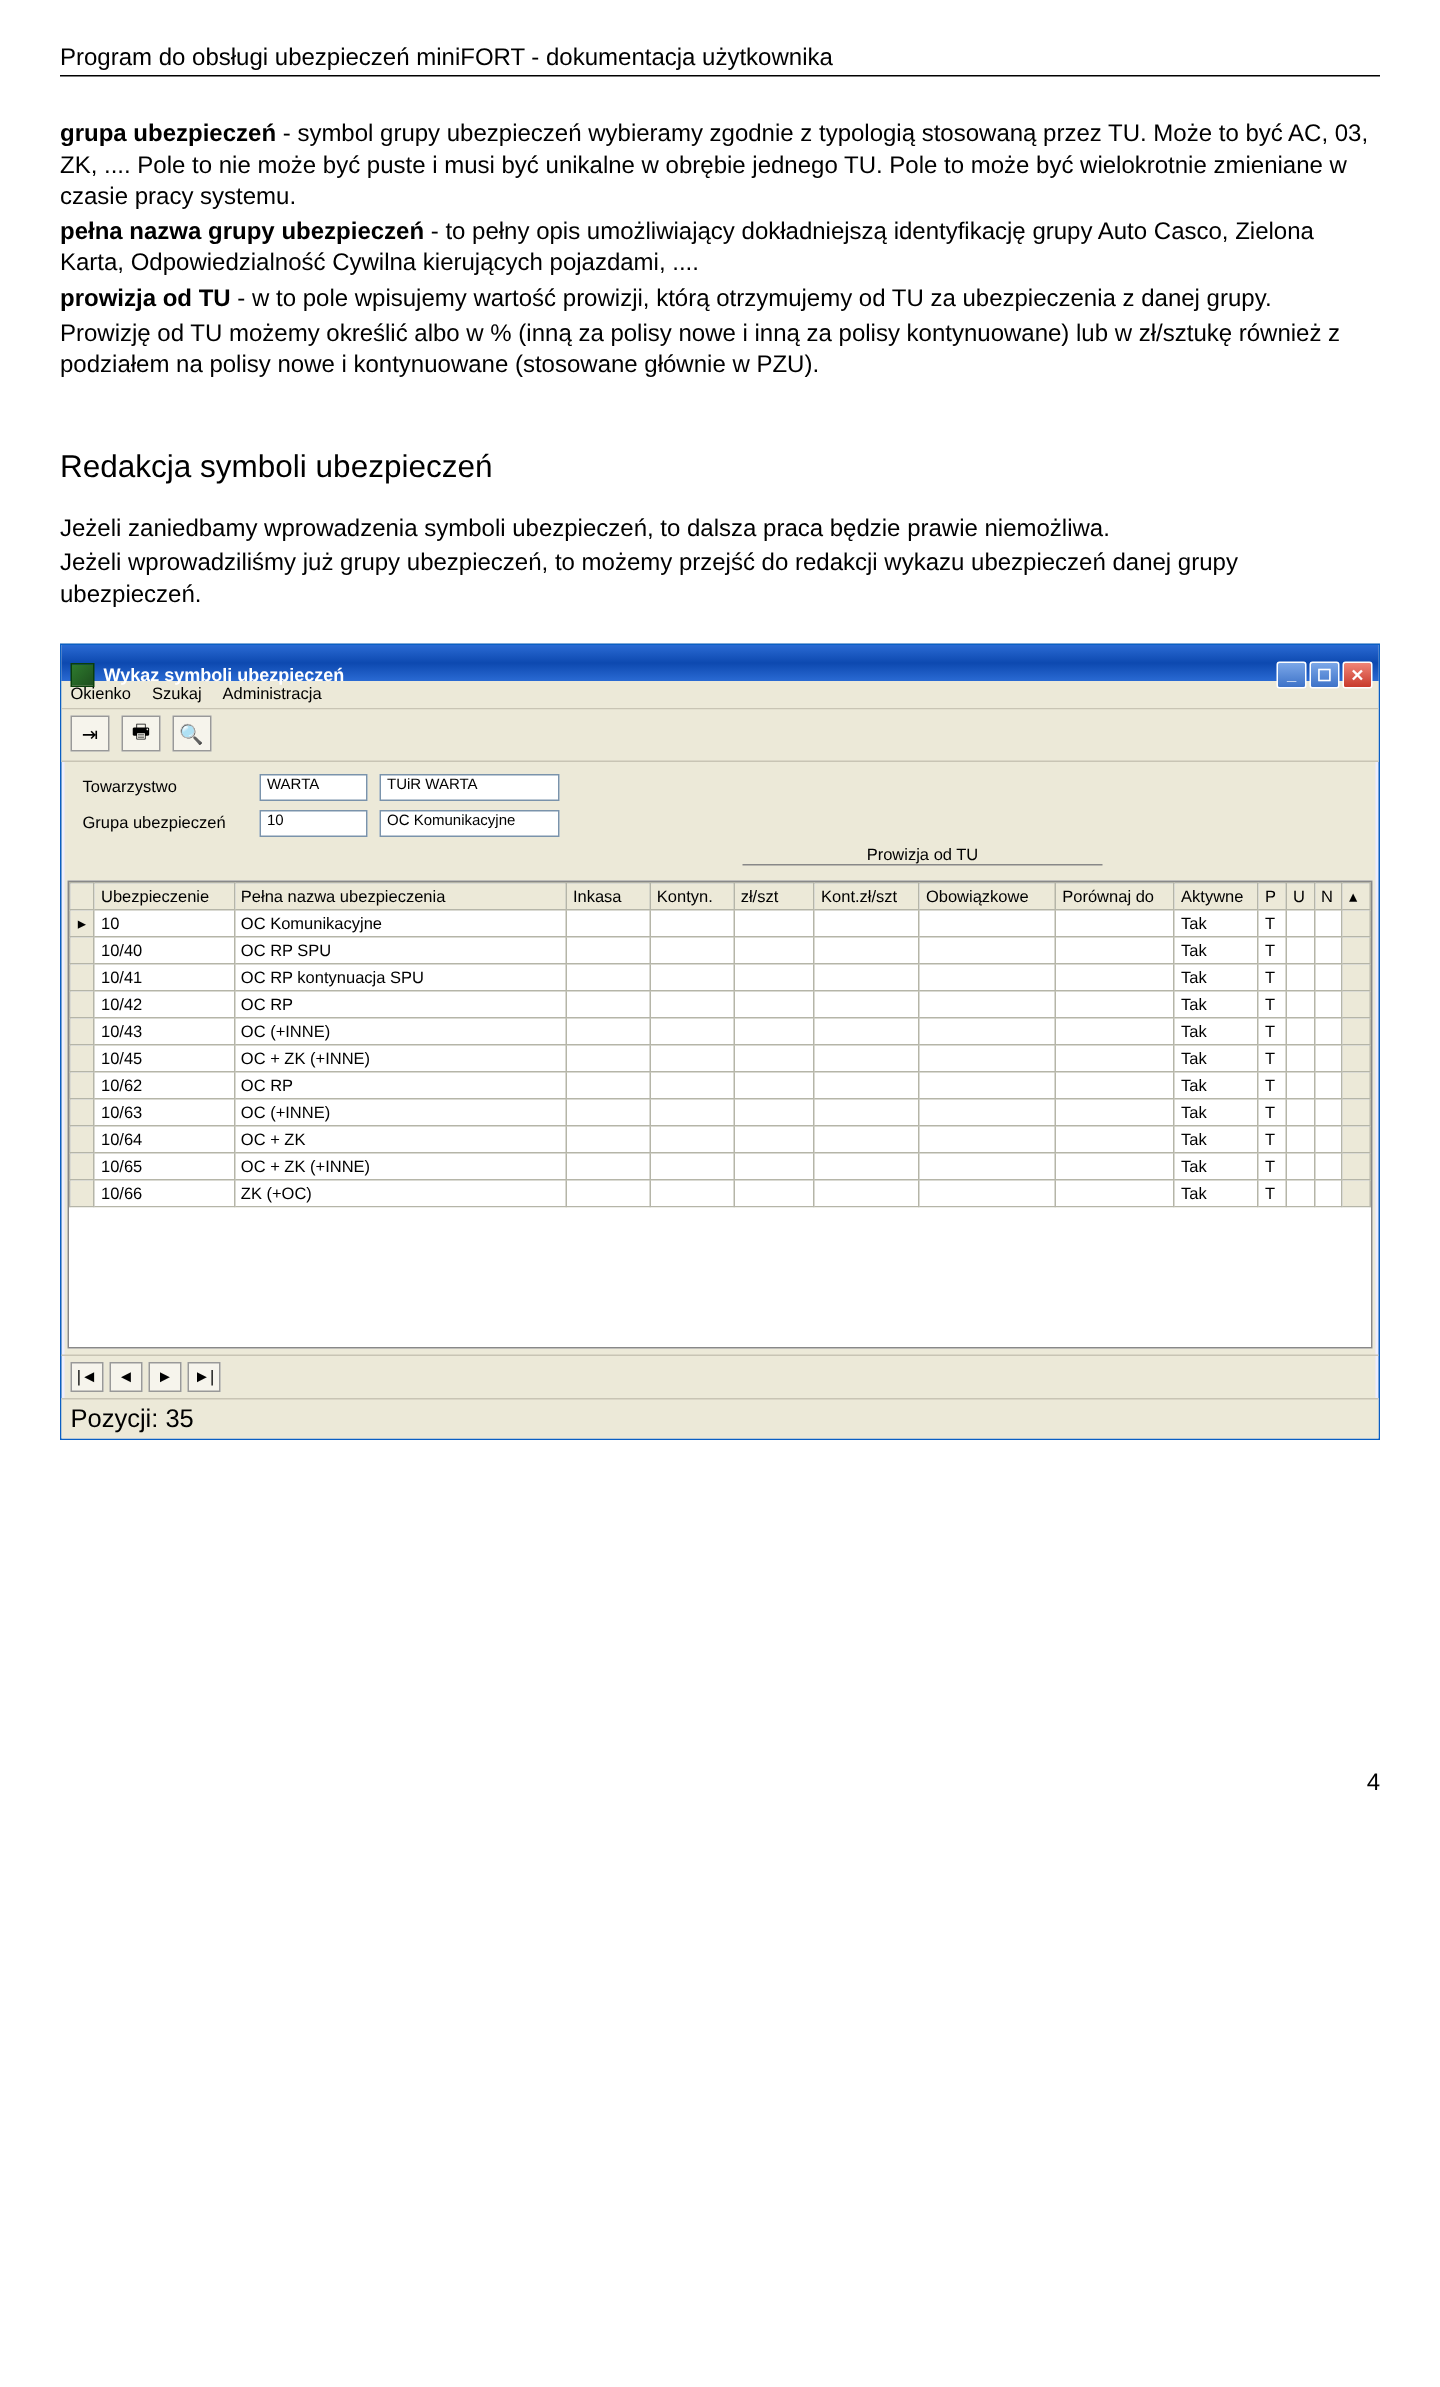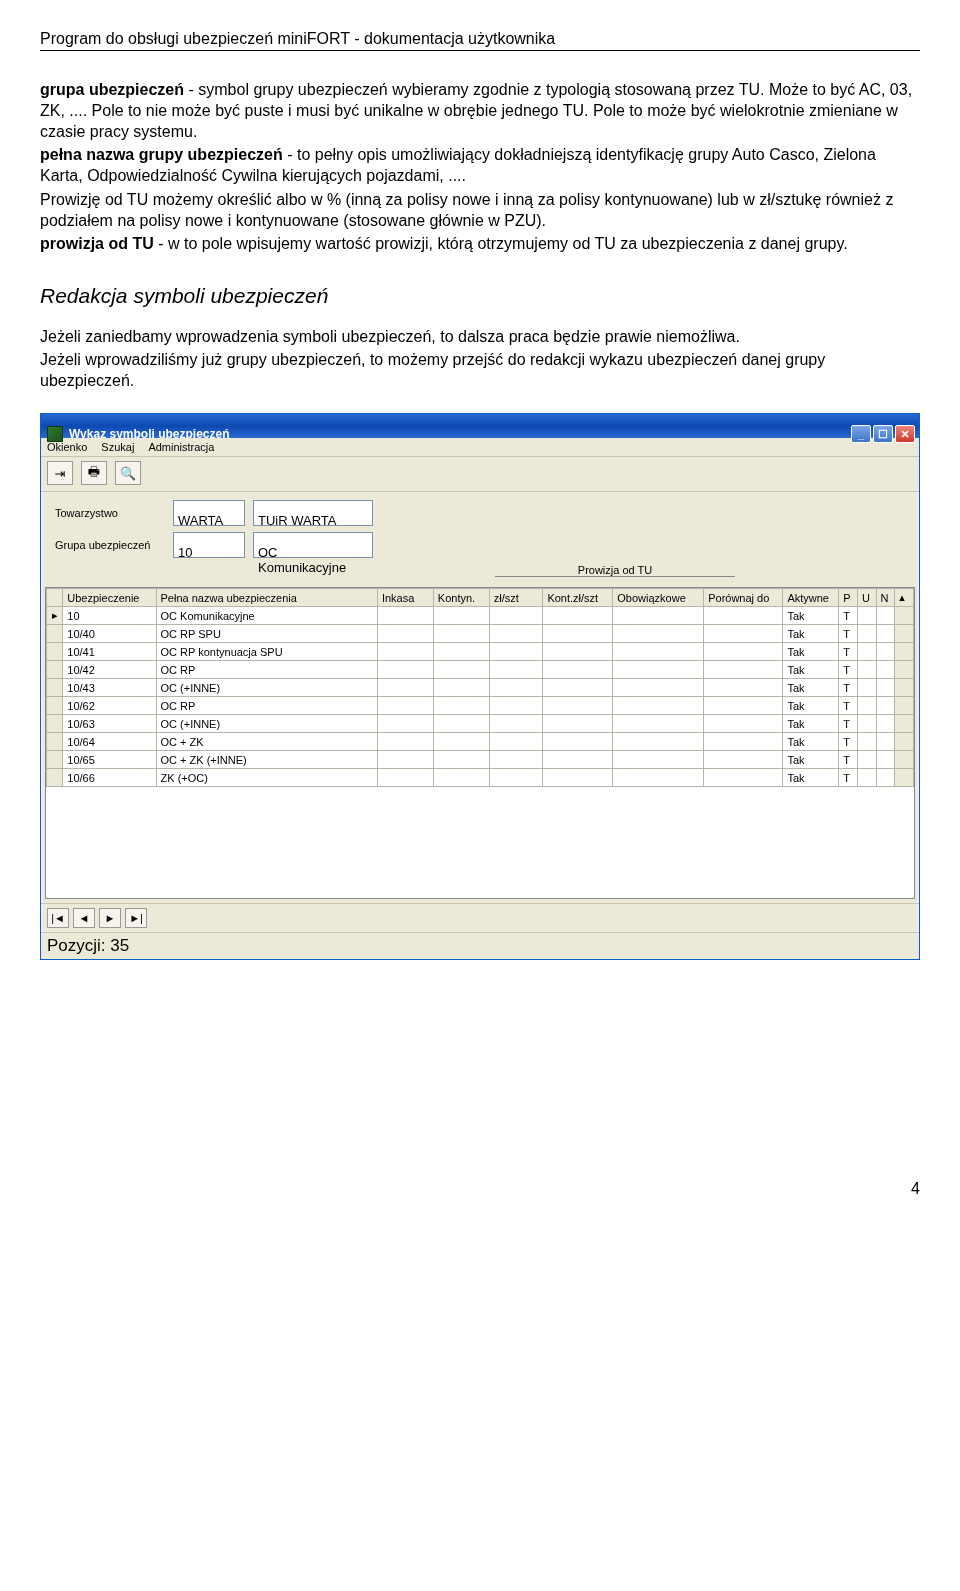--- a/index.html
+++ b/index.html
@@ -17,23 +17,22 @@
     margin-bottom: 2px;
   }
   .doc-header-line {
     border: none;
     border-top: 1px solid #000;
     margin: 0 0 28px 0;
   }
   .body-text p { margin: 0 0 2px 0; line-height: 1.32; }
   .body-text strong { font-weight: bold; }
   .section-heading {
-    font-style: italic;
     font-size: 21px;
-    margin: 30px 0 18px 0;
+    margin: 46px 0 18px 0;
   }
   
   .win {
     margin-top: 22px;
     border: 1px solid #0a5fc4;
     width: 100%;
     font-family: Tahoma, Arial, sans-serif;
     font-size: 11px;
     background: #ece9d8;
     box-shadow: 0 0 0 2px #eef inset;
@@ -87,21 +86,21 @@
     font-size:13px;
   }
   .form-area {
     padding: 8px 14px 6px 14px;
     font-size:11px;
   }
   .form-row { display:flex; align-items:center; margin-bottom:6px; gap:8px; }
   .form-row .lbl { width:110px; }
   .form-row .inp {
     background:#fff; border:1px solid #7a93ab; height:18px;
-    padding: 12px 4px; font-size:13px;
+    padding: 1px 4px; font-size:10px;
   }
   .inp.short { width:72px; }
   .inp.mid  { width:120px; }
   .prowizja-label {
     text-align:center;
     border-bottom:1px solid #888;
     width:240px;
     margin-left:440px;
     margin-top:2px;
     font-size:11px;
@@ -172,24 +171,24 @@
 <div class="doc-header">Program do obsługi ubezpieczeń miniFORT - dokumentacja użytkownika</div>
 <hr class="doc-header-line">
 
 <div class="body-text">
   <p>
     <strong>grupa ubezpieczeń</strong><span> - symbol grupy ubezpieczeń wybieramy zgodnie z typologią stosowaną przez TU. Może to być AC, 03, ZK, .... Pole to nie może być puste i musi być unikalne w obrębie jednego TU. Pole to może być wielokrotnie zmieniane w czasie pracy systemu.</span>
   </p>
   <p>
     <strong>pełna nazwa grupy ubezpieczeń</strong><span> - to pełny opis umożliwiający dokładniejszą identyfikację grupy Auto Casco, Zielona Karta, Odpowiedzialność Cywilna kierujących pojazdami, ....</span>
   </p>
-  <p>Prowizję od TU możemy określić albo w % (inną za polisy nowe i inną za polisy kontynuowane) lub w zł/sztukę również z podziałem na polisy nowe i kontynuowane (stosowane głównie w PZU).</p>
   <p>
     <strong>prowizja od TU</strong><span> - w to pole wpisujemy wartość prowizji, którą otrzymujemy od TU za ubezpieczenia z danej grupy.</span>
   </p>
+  <p>Prowizję od TU możemy określić albo w % (inną za polisy nowe i inną za polisy kontynuowane) lub w zł/sztukę również z podziałem na polisy nowe i kontynuowane (stosowane głównie w PZU).</p>
 </div>
 
 <div class="section-heading">Redakcja symboli ubezpieczeń</div>
 
 <div class="body-text">
   <p>Jeżeli zaniedbamy wprowadzenia symboli ubezpieczeń, to dalsza praca będzie prawie niemożliwa.</p>
   <p>Jeżeli wprowadziliśmy już grupy ubezpieczeń, to możemy przejść do redakcji wykazu ubezpieczeń danej grupy ubezpieczeń.</p>
 </div>
 
 <div class="win">
@@ -341,20 +340,36 @@
             <td class="col-obow"></td>
             <td class="col-porow"></td>
             <td class="col-akt">Tak</td>
             <td class="col-p">T</td>
             <td class="col-u"></td>
             <td class="col-n"></td>
             <td class="scroll-cell"></td>
           </tr>
           <tr>
             <td class="row-marker"></td>
+            <td class="col-ubez">10/45</td>
+            <td class="col-pelna">OC + ZK (+INNE)</td>
+            <td class="col-inkasa"></td>
+            <td class="col-kontyn"></td>
+            <td class="col-zlszt"></td>
+            <td class="col-kontzl"></td>
+            <td class="col-obow"></td>
+            <td class="col-porow"></td>
+            <td class="col-akt">Tak</td>
+            <td class="col-p">T</td>
+            <td class="col-u"></td>
+            <td class="col-n"></td>
+            <td class="scroll-cell"></td>
+          </tr>
+          <tr>
+            <td class="row-marker"></td>
             <td class="col-ubez">10/62</td>
             <td class="col-pelna">OC RP</td>
             <td class="col-inkasa"></td>
             <td class="col-kontyn"></td>
             <td class="col-zlszt"></td>
             <td class="col-kontzl"></td>
             <td class="col-obow"></td>
             <td class="col-porow"></td>
             <td class="col-akt">Tak</td>
             <td class="col-p">T</td>

